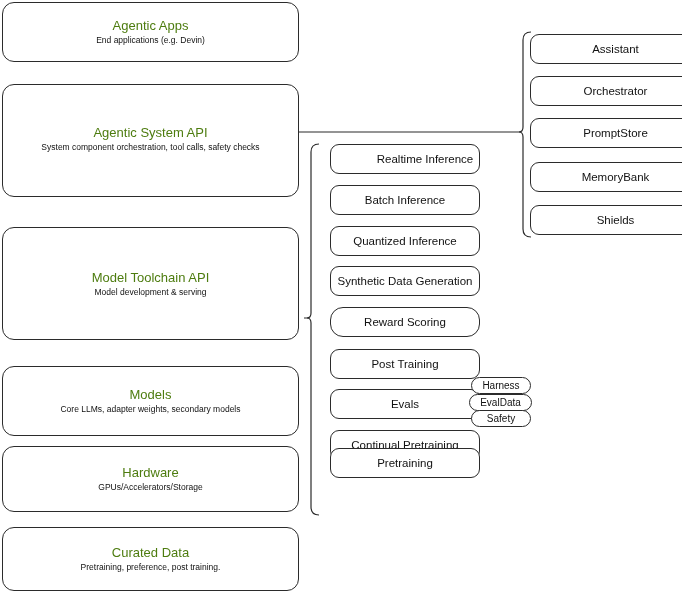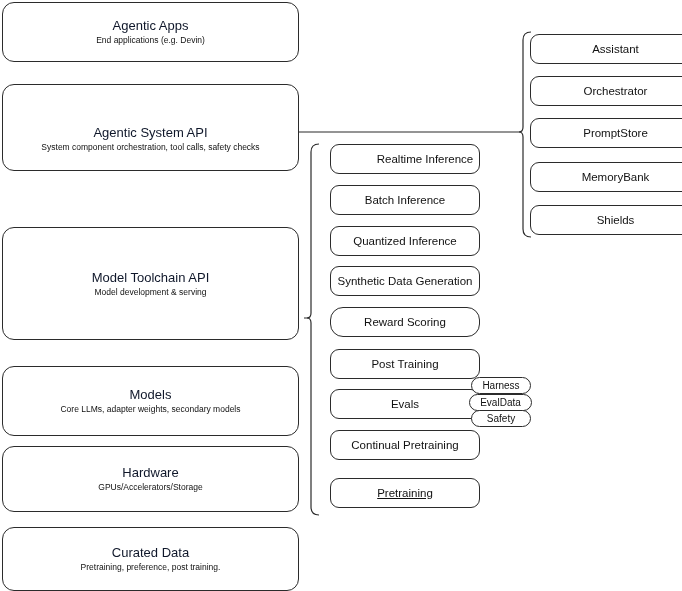--- a/index.html
+++ b/index.html
@@ -22,21 +22,21 @@
     border-radius: 12px;
     background: #ffffff;
     display: flex;
     flex-direction: column;
     align-items: center;
     justify-content: center;
     text-align: center;
   }
   .node .title {
     font-size: 13px;
-    color: #0f172a;
+    color: #4d7c0f;
     line-height: 16px;
     white-space: nowrap;
   }
   .node .subtitle {
     font-size: 8.5px;
     color: #111111;
     line-height: 13px;
     white-space: nowrap;
   }
   
@@ -111,21 +111,21 @@
 
     <path d="M304,318 L307,318 Q311,318 311,313 L311,152 Q311,144 319,144"></path>
     <path d="M307,318 Q311,318 311,323 L311,507 Q311,515 319,515"></path>
   </svg>
 
   <div class="node layer" style="top:2px; height:60px;">
     <div class="title">Agentic Apps</div>
     <div class="subtitle">End applications (e.g. Devin)</div>
   </div>
 
-  <div class="node layer tall" style="top:84px; height:87px;">
+  <div class="node layer tall" style="top:84px; height:113px;">
     <div class="inner" style="top:40px;">
       <div class="title">Agentic System API</div>
       <div class="subtitle">System component orchestration, tool calls, safety checks</div>
     </div>
   </div>
 
   <div class="node layer tall" style="top:227px; height:113px;">
     <div class="inner" style="top:42px;">
       <div class="title">Model Toolchain API</div>
       <div class="subtitle">Model development &amp; serving</div>
@@ -148,21 +148,21 @@
   </div>
 
   <div class="cap mid-cap" style="top:144px;padding-left:40px;">Realtime Inference</div>
   <div class="cap mid-cap" style="top:185px;">Batch Inference</div>
   <div class="cap mid-cap" style="top:226px;">Quantized Inference</div>
   <div class="cap mid-cap" style="top:266px;">Synthetic Data Generation</div>
   <div class="cap mid-cap" style="top:307px;border-radius:13px;">Reward Scoring</div>
   <div class="cap mid-cap" style="top:349px;">Post Training</div>
   <div class="cap mid-cap" style="top:389px;">Evals</div>
   <div class="cap mid-cap" style="top:430px;">Continual Pretraining</div>
-  <div class="cap mid-cap" style="top:478px;text-decoration:underline;">Pretraining</div>
+  <div class="cap mid-cap" style="top:448px;">Pretraining</div>
 
   <div class="tag" style="left:471px; top:377px; width:60px; height:17px;">Harness</div>
   <div class="tag" style="left:469px; top:394px; width:63px; height:17px;">EvalData</div>
   <div class="tag" style="left:471px; top:410px; width:60px; height:17px;">Safety</div>
 
   <div class="cap right-cap" style="top:34px;">Assistant</div>
   <div class="cap right-cap" style="top:76px;">Orchestrator</div>
   <div class="cap right-cap" style="top:118px;">PromptStore</div>
   <div class="cap right-cap" style="top:162px;">MemoryBank</div>
   <div class="cap right-cap" style="top:205px;">Shields</div>

